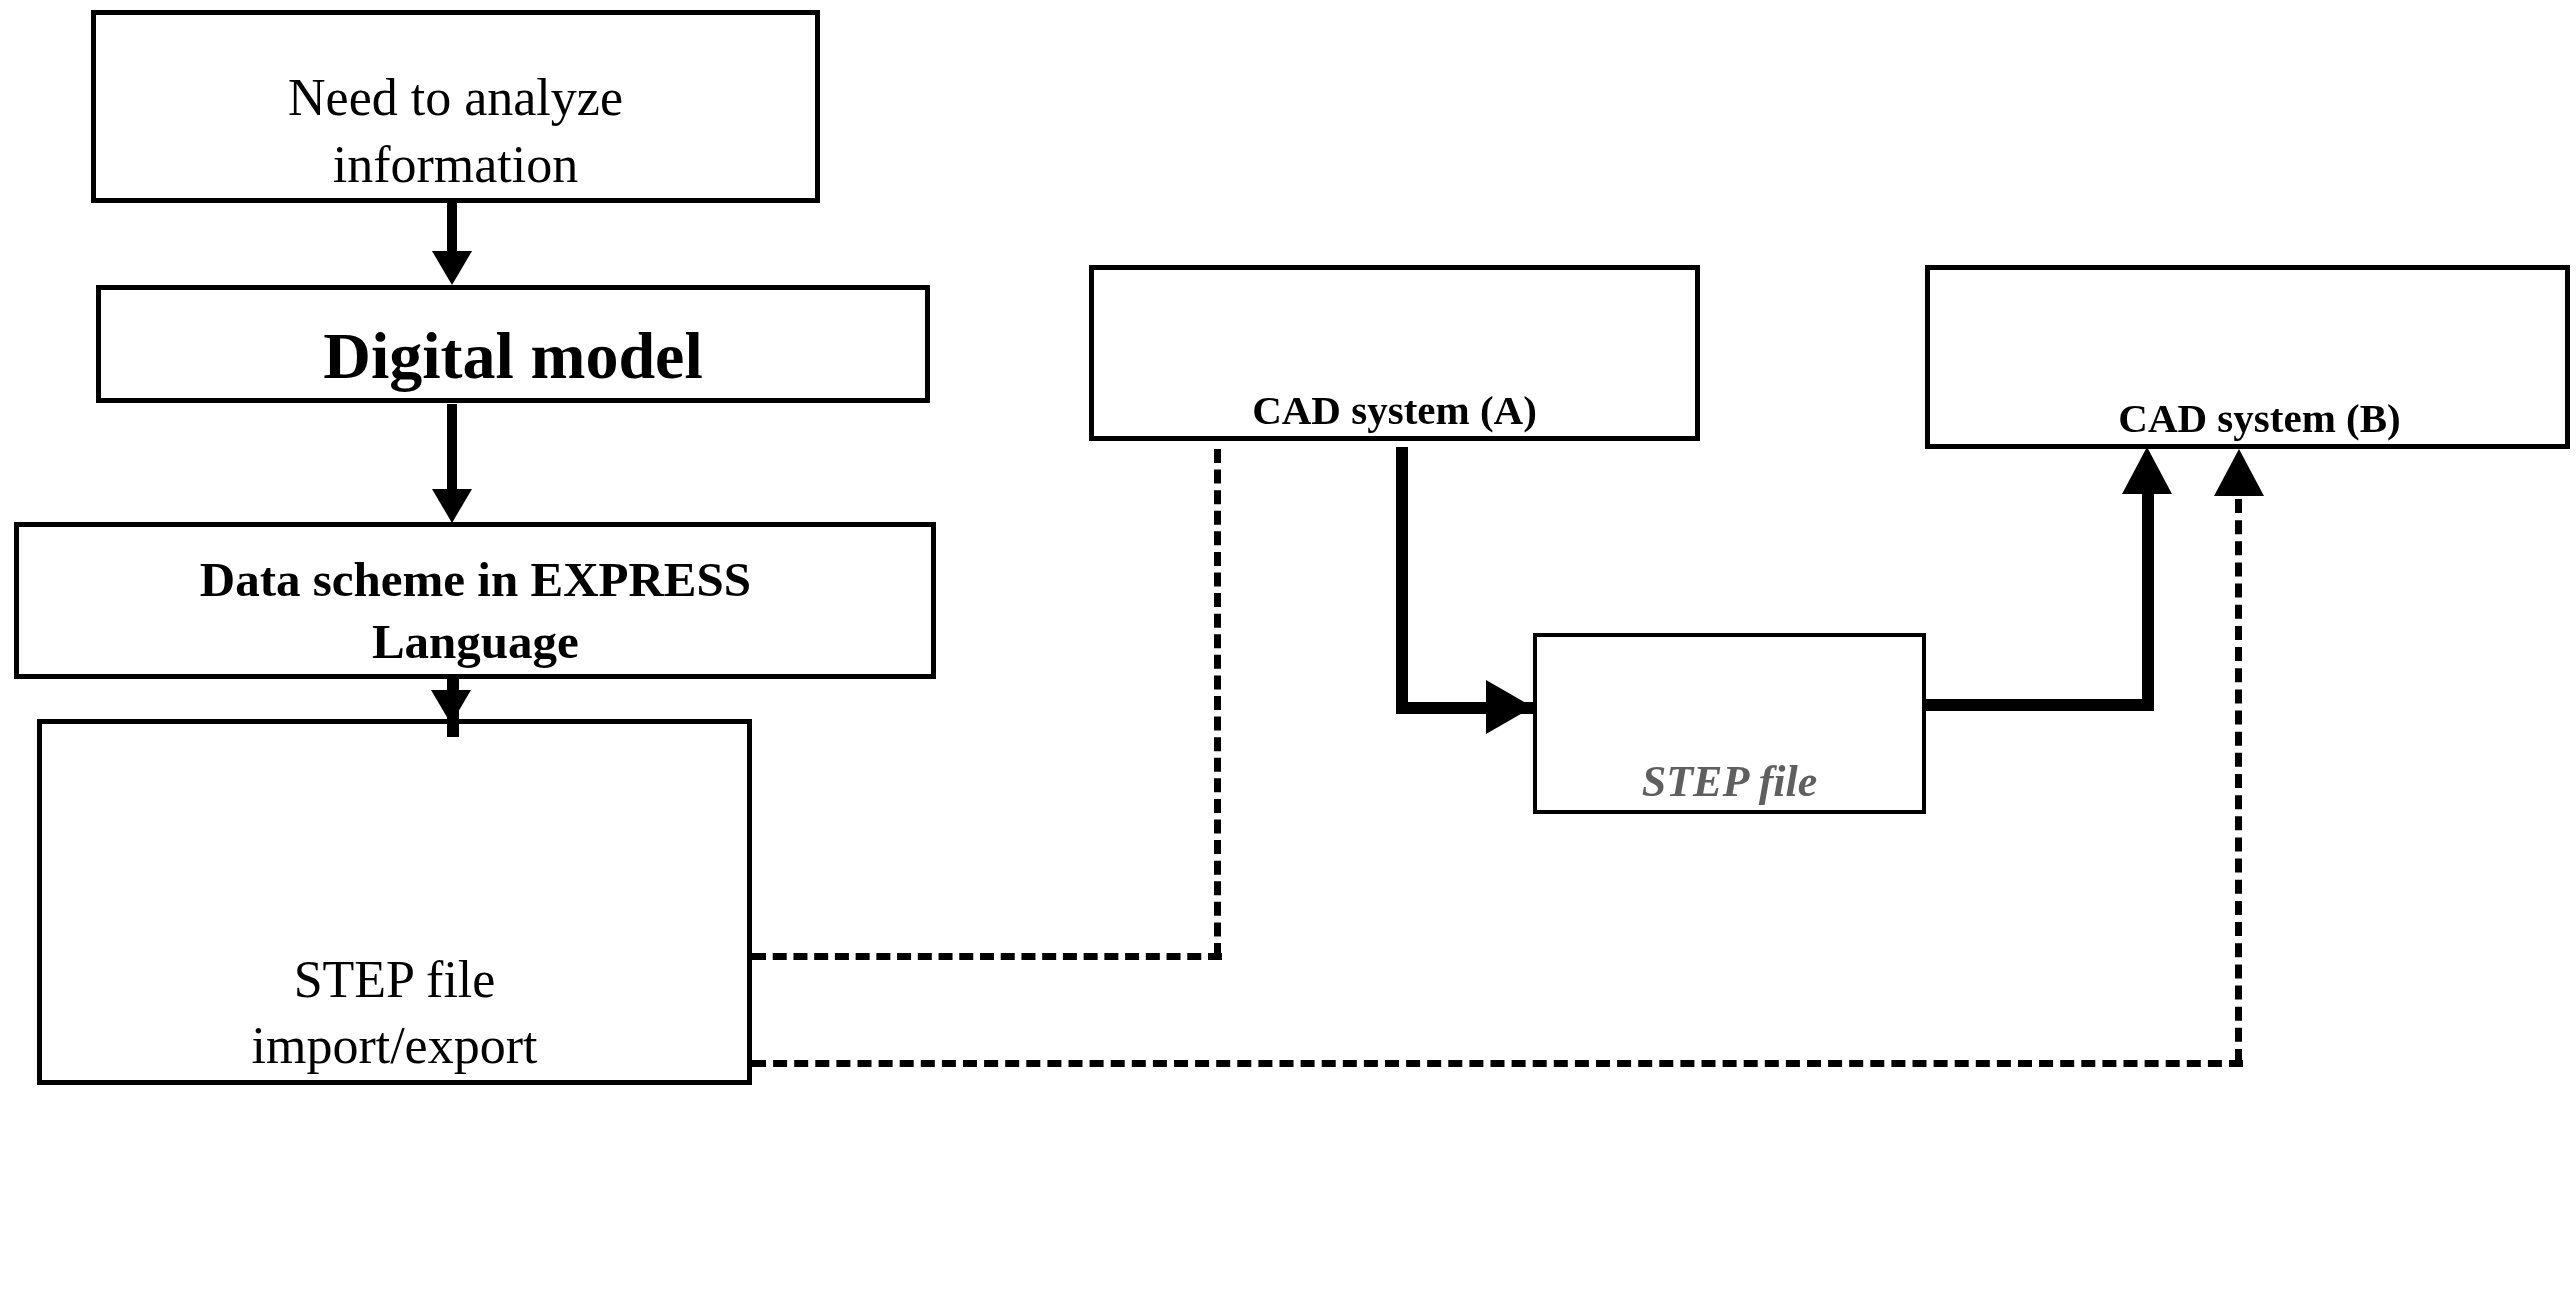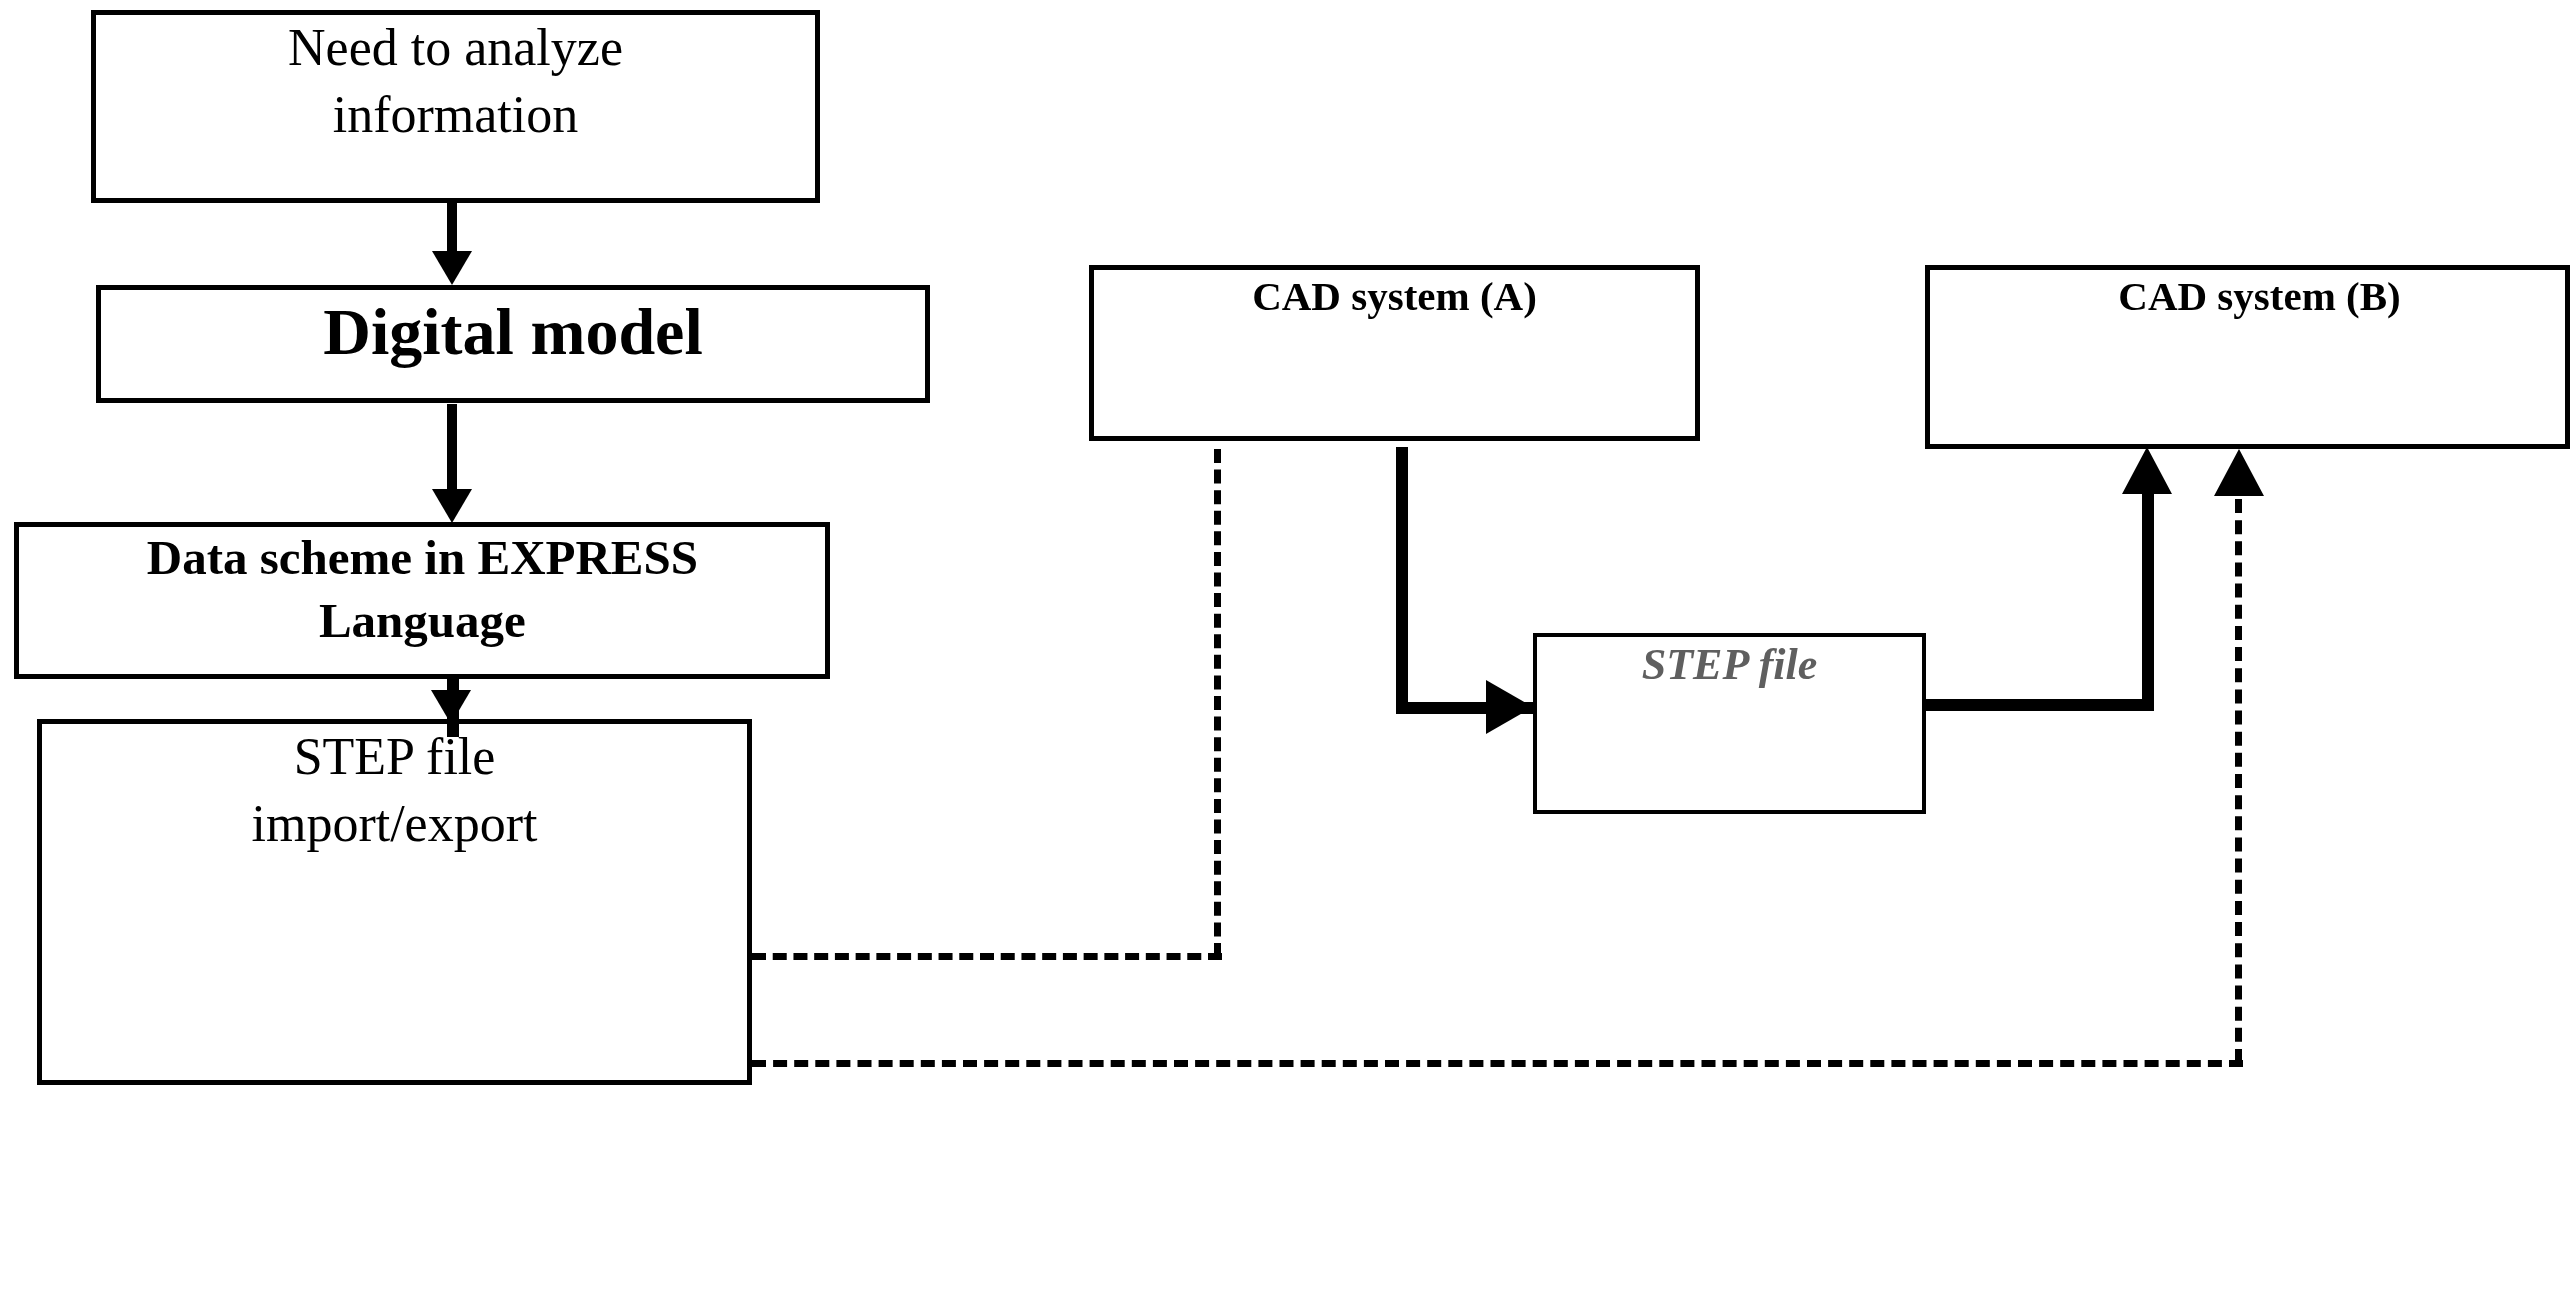--- a/index.html
+++ b/index.html
@@ -14,42 +14,42 @@
     background: #ffffff;
     overflow: hidden;
     font-family: "Liberation Serif", "DejaVu Serif", serif;
   }
   .node {
     position: absolute;
     box-sizing: border-box;
     border: 5.1px solid #000000;
     background: #ffffff;
     display: flex;
-    align-items: flex-start;
+    align-items: flex-end;
     justify-content: center;
     text-align: center;
     color: #000000;
     line-height: 1.28;
   }
   .node .label {
     display: block;
     width: 100%;
     white-space: pre-line;
   }
   
   #node-need {
     left: 91px;  top: 10.2px;  width: 729px;  height: 193px;
     font-size: 52px; font-weight: 400;
   }
   #node-digital {
     left: 96px; top: 285px; width: 834px; height: 118px;
     font-size: 66px; font-weight: 700;
   }
   #node-scheme {
-    left: 14.4px;  top: 522px; width: 816px; height: 157px;
+    left: 14.4px;  top: 522px; width: 922px; height: 157px;
     font-size: 49px; font-weight: 700;
   }
   #node-stepio {
     left: 37px;  top: 719px; width: 715px; height: 366px;
     font-size: 52px; font-weight: 400;
   }
   #node-cad-a {
     left: 1089px; top: 265px; width: 611px; height: 176px;
     font-size: 41px; font-weight: 700;
   }

